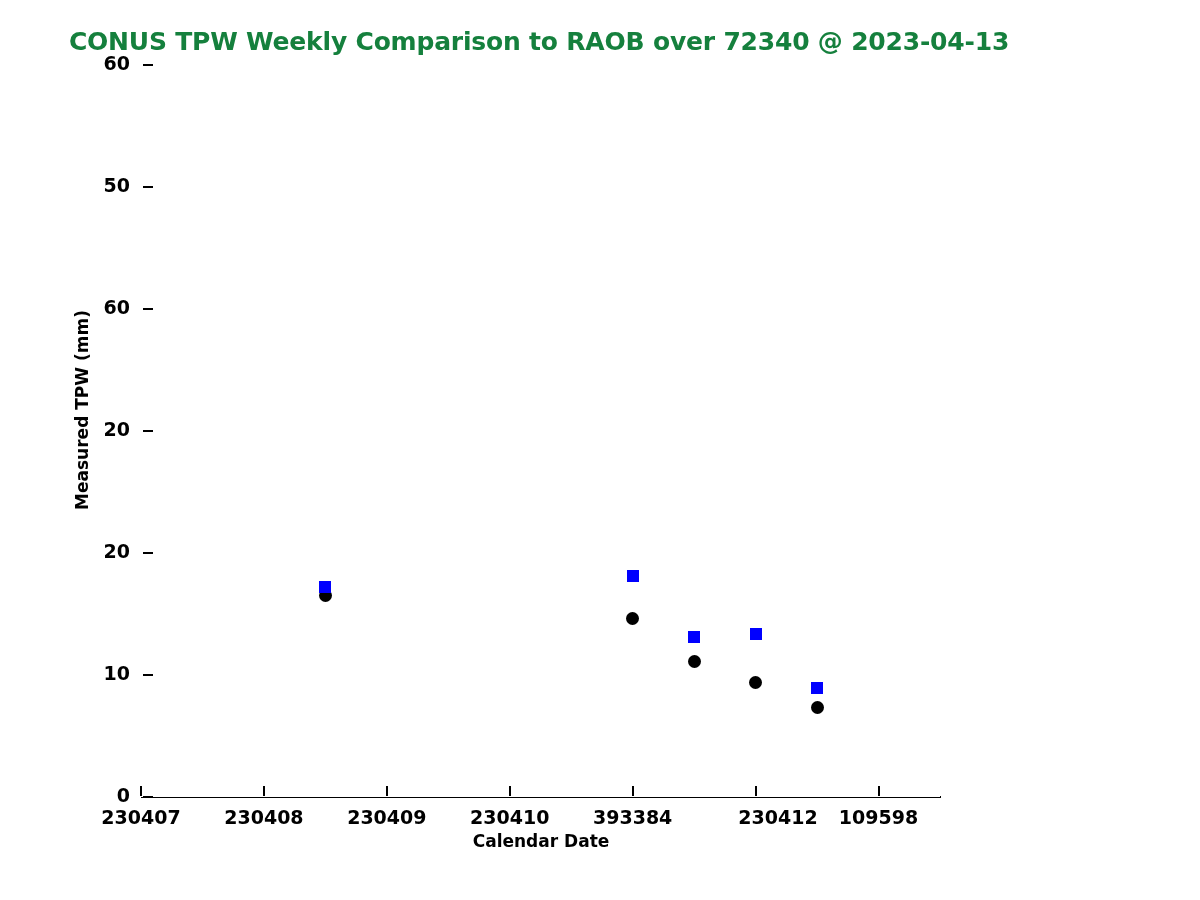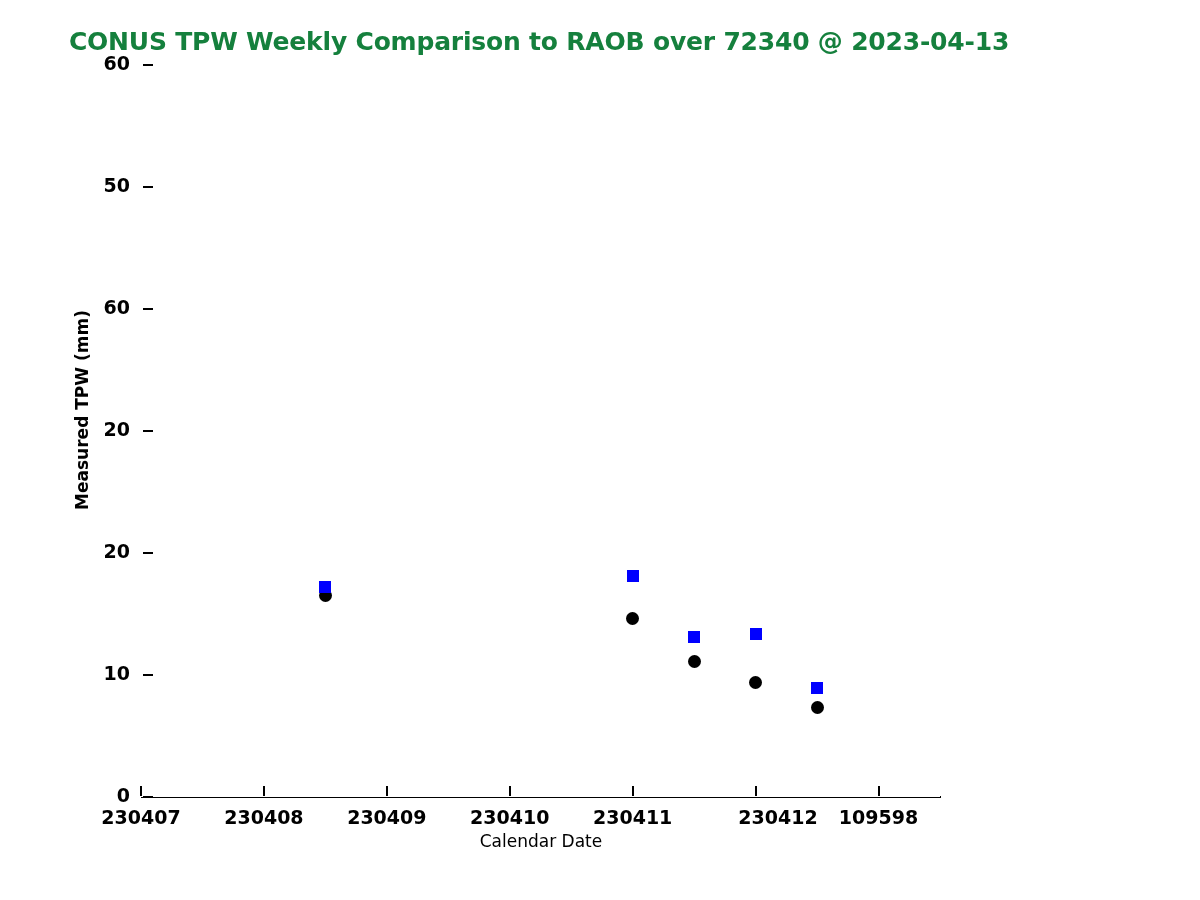--- a/index.html
+++ b/index.html
@@ -98,21 +98,21 @@
     color: #000000;
   }
 
   #xlabel {
     position: absolute;
     left: 141px;
     top: 831px;
     width: 800px;
     text-align: center;
     font-size: 17px;
-    font-weight: normal;
+    font-weight: bold;
     color: #000000;
   }
   #ylabel {
     position: absolute;
     left: -268px;
     top: 400px;
     width: 700px;
     text-align: center;
     font-size: 17px;
     font-weight: bold;
@@ -219,21 +219,21 @@
   <div id="x-ticks">
       <div class="tick-x" style="left: 140px;"></div>
       <div class="ticklabel-x" style="left: 51px;">230407</div>
       <div class="tick-x" style="left: 262.923px;"></div>
       <div class="ticklabel-x" style="left: 173.923px;">230408</div>
       <div class="tick-x" style="left: 385.846px;"></div>
       <div class="ticklabel-x" style="left: 296.846px;">230409</div>
       <div class="tick-x" style="left: 508.769px;"></div>
       <div class="ticklabel-x" style="left: 419.769px;">230410</div>
       <div class="tick-x" style="left: 631.692px;"></div>
-      <div class="ticklabel-x" style="left: 542.692px;">230411</div>
+      <div class="ticklabel-x" style="left: 542.692px;">393384</div>
       <div class="tick-x" style="left: 754.615px;"></div>
       <div class="ticklabel-x" style="left: 688px;">230412</div>
       <div class="tick-x" style="left: 877.538px;"></div>
       <div class="ticklabel-x" style="left: 788.538px;">109598</div>
     </div>
   <div id="points-layer">
       <div class="marker-circle" style="left: 325.385px; top: 595.7px; background: rgb(0, 0, 0);"></div>
       <div class="marker-circle" style="left: 632.692px; top: 618.88px; background: rgb(0, 0, 0);"></div>
       <div class="marker-circle" style="left: 694.154px; top: 661.58px; background: rgb(0, 0, 0);"></div>
       <div class="marker-circle" style="left: 755.615px; top: 682.32px; background: rgb(0, 0, 0);"></div>

